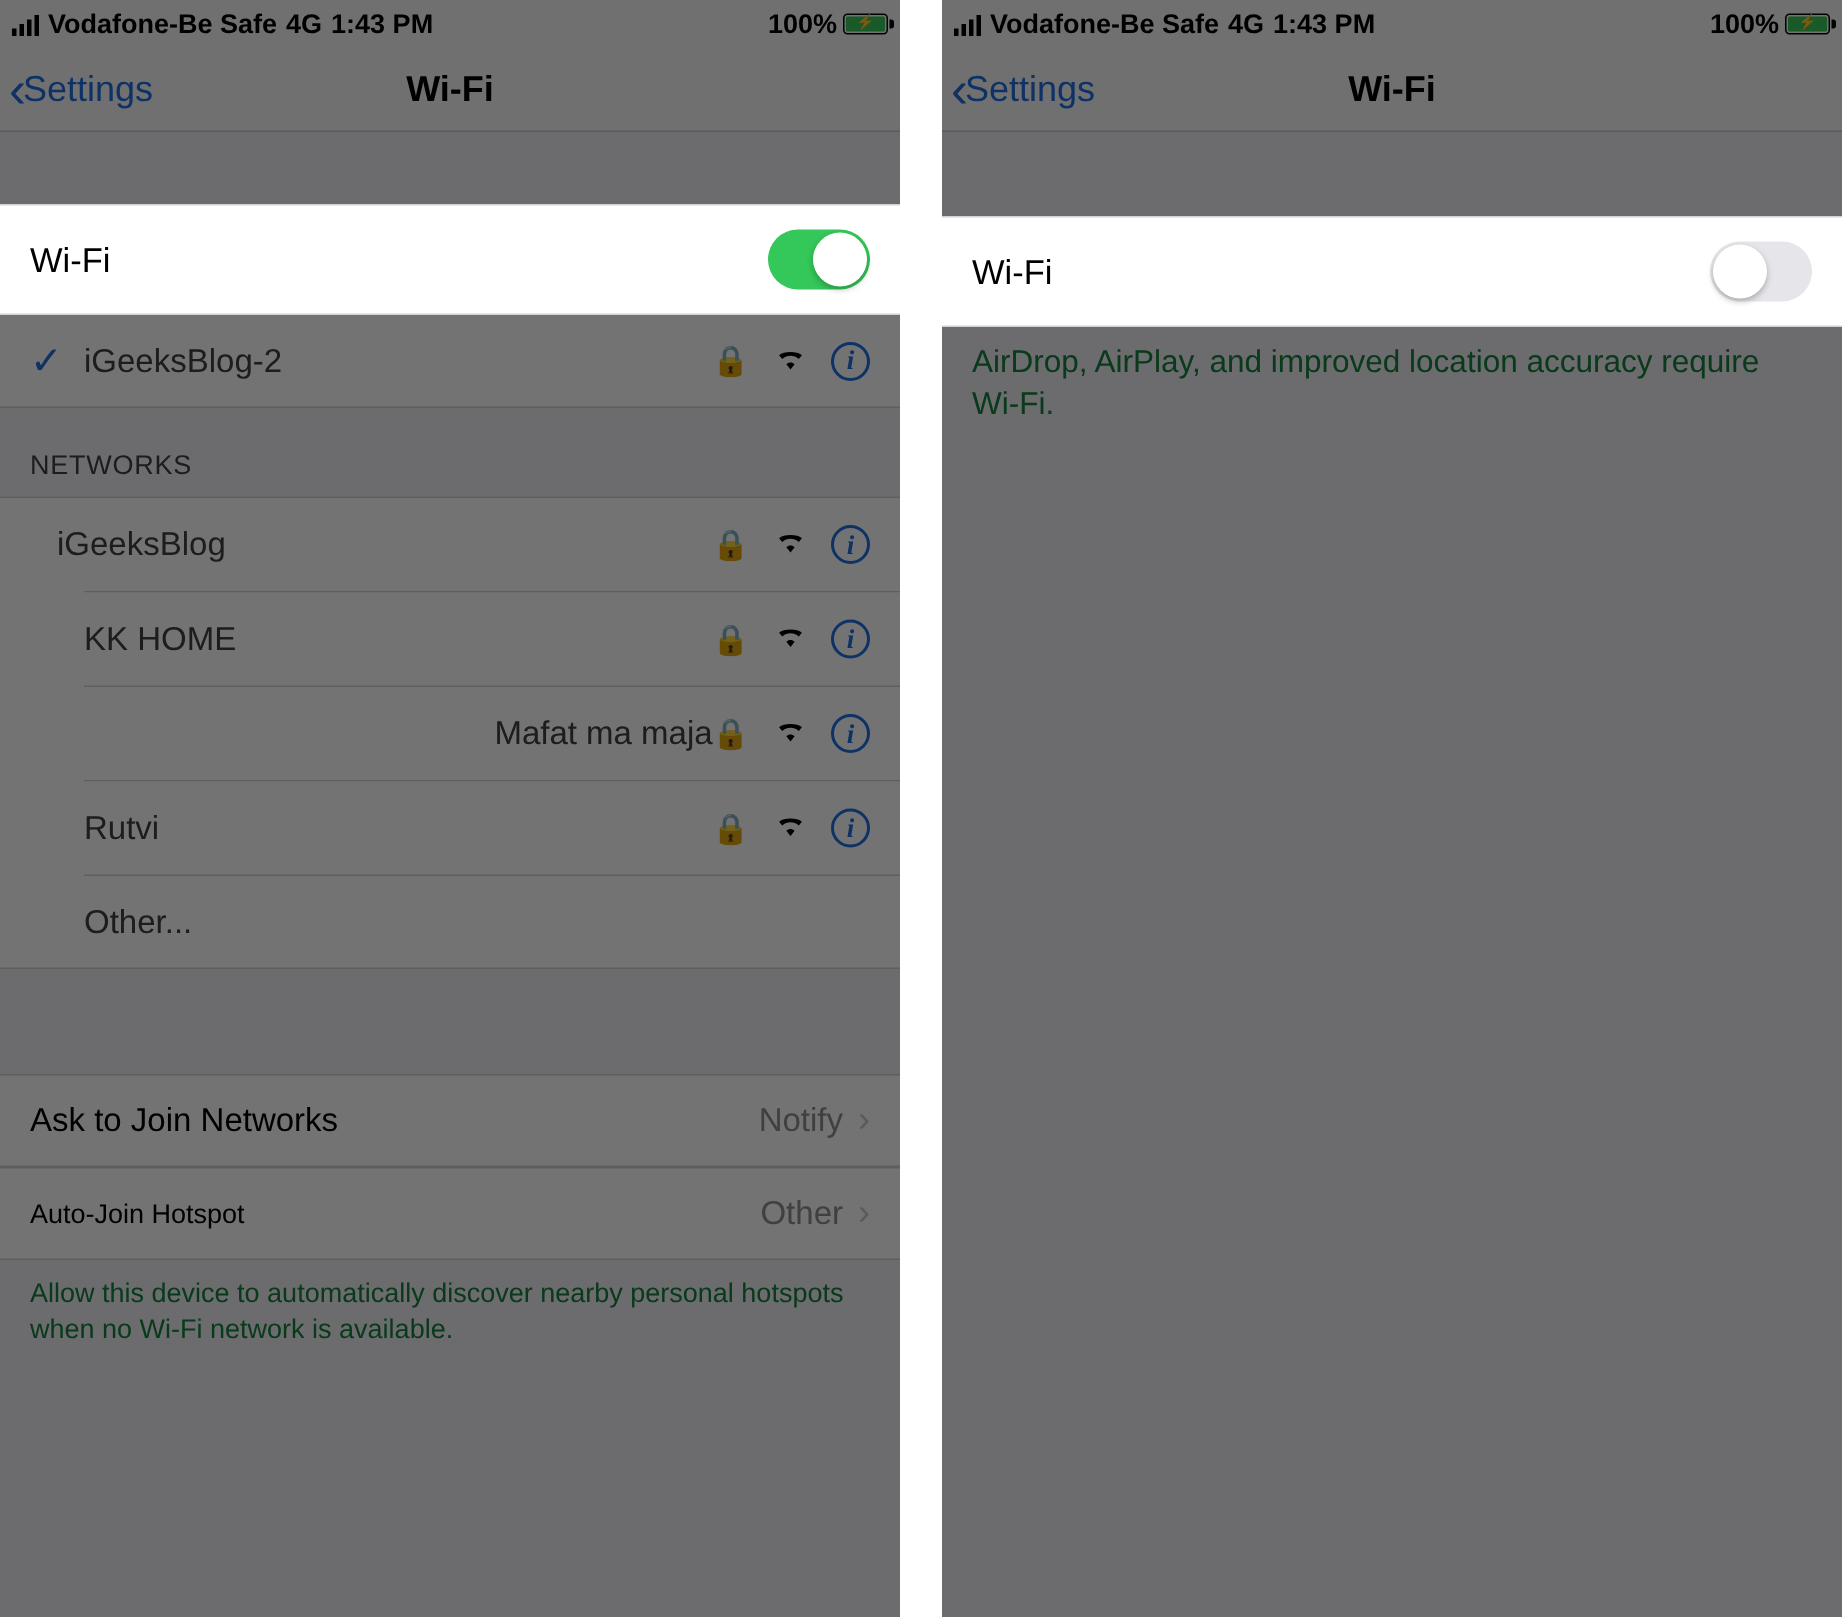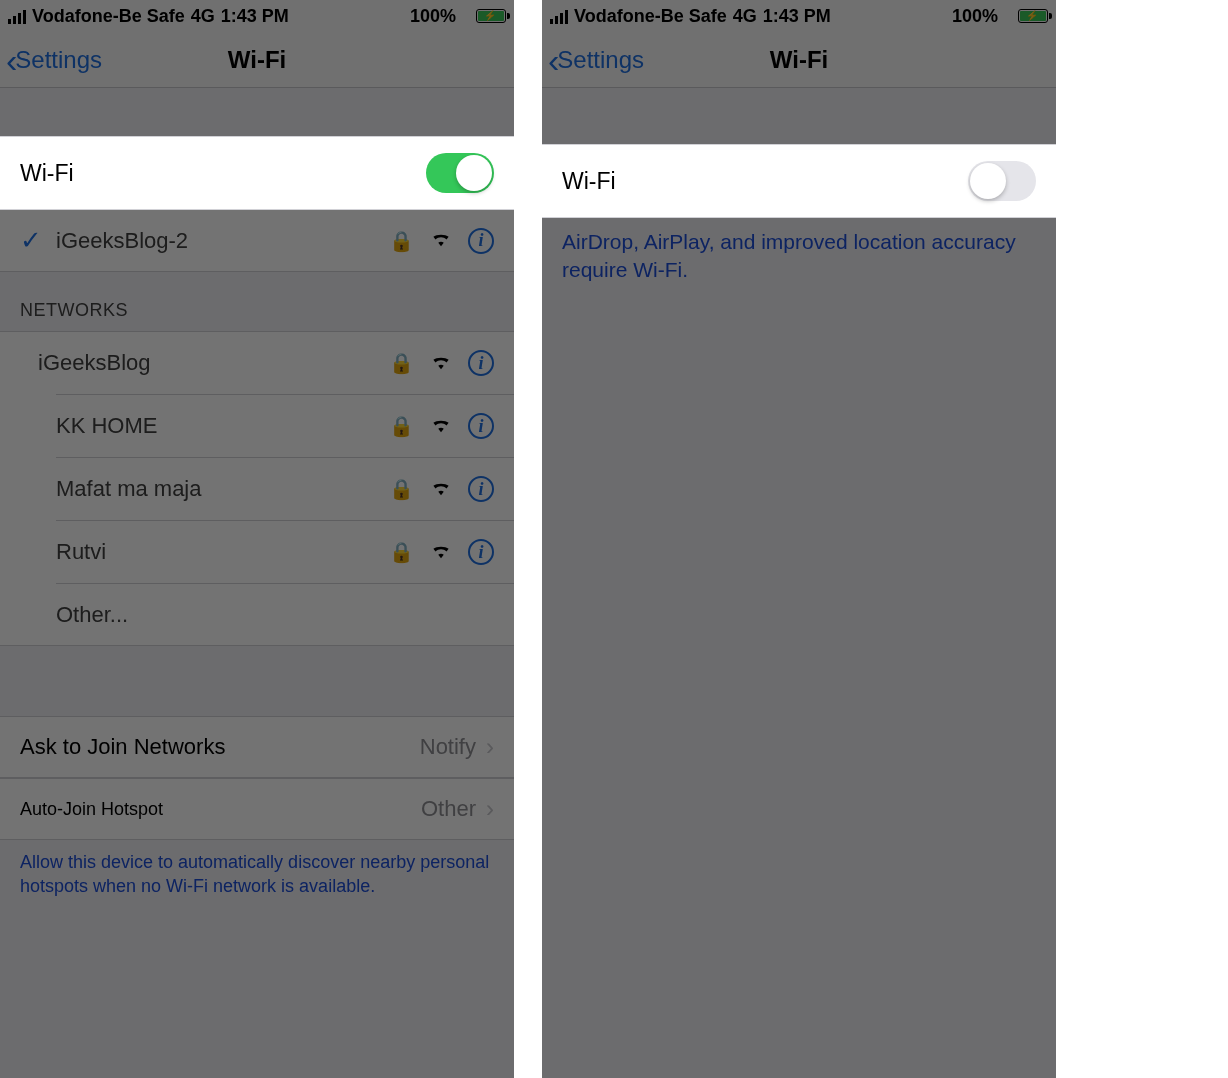--- a/index.html
+++ b/index.html
@@ -1,26 +1,26 @@
 <!DOCTYPE html>
 <html><head>
 <meta charset="utf-8">
 <style>
   * { box-sizing: border-box; margin: 0; padding: 0; }
   html, body { width: 1228px; height: 1078px; font-family: -apple-system, "Helvetica Neue", Arial, sans-serif; background: #fff; }
-  .container { display: flex; width: 1056px; height: 1078px; }
+  .container { display: flex; width: 1228px; height: 1078px; }
   .phone { position: relative; width: 50%; height: 100%; background: #efeff4; overflow: hidden; }
   .phone-left { border-right: 14px solid #fff; }
   .phone-right { border-left: 14px solid #fff; }
   .dim-overlay { position: absolute; inset: 0; background: rgba(0,0,0,0.55); pointer-events: none; z-index: 50; }
 
   
   .statusbar { height: 32px; display: flex; align-items: center; justify-content: space-between; padding: 0 8px; font-size: 18px; font-weight: 600; background: #f8f8f8; }
   .sb-left { display: flex; align-items: center; gap: 6px; }
-  .sb-right { display: flex; align-items: center; gap: 20px; }
+  .sb-right { display: flex; align-items: center; gap: 4px; }
   .signal-bars { display: flex; align-items: flex-end; gap: 2px; height: 16px; }
   .signal-bars span { width: 3px; background: #000; display: inline-block; }
   .signal-bars span:nth-child(1){height:5px;}
   .signal-bars span:nth-child(2){height:8px;}
   .signal-bars span:nth-child(3){height:11px;}
   .signal-bars span:nth-child(4){height:14px;}
   .battery { width: 30px; height: 14px; border: 1.5px solid #000; border-radius: 3px; position: relative; display:inline-block; }
   .battery::after { content:""; position:absolute; right:-5px; top:3px; width:3px; height:6px; background:#000; border-radius:0 2px 2px 0;}
   .battery-fill { position:absolute; left:1px; top:1px; bottom:1px; right:1px; background:#3ac759; border-radius:1px; display:flex; align-items:center; justify-content:center;}
   .bolt { font-size:10px; color:#000; line-height:1;}
@@ -32,21 +32,21 @@
   .nav-title { position:absolute; left:0; right:0; text-align:center; font-size:24px; font-weight:700; color:#000; pointer-events:none; }
 
   
   .spacer { height: 48px; }
   .row { background:#fff; display:flex; align-items:center; padding: 0 20px; border-bottom:1px solid #d1d1d6; min-height:62px; }
   .row.first { border-top:1px solid #d1d1d6; }
   .row.highlight-on, .row.highlight-off { position: relative; z-index: 100; min-height: 74px; }
   .row-label { font-size:23px; color:#000; flex:1; }
   .row-indent { padding-left: 56px; }
   .section-header { font-size:18px; color:#404040; padding: 28px 20px 10px; letter-spacing:0.5px; }
-  .footer-text { font-size:18px; color:#1d4ed8; padding: 10px 20px 16px; line-height:1.35; }
+  .footer-text { font-size:18px; color:#15803d; padding: 10px 20px 16px; line-height:1.35; }
 
   
   .toggle { width: 68px; height: 40px; border-radius: 40px; position: relative; }
   .toggle.on { background:#34c759; }
   .toggle.off { background:#e5e5ea; }
   .knob { position:absolute; top:2px; width:36px; height:36px; background:#fff; border-radius:50%; box-shadow:0 2px 4px rgba(0,0,0,0.25); }
   .toggle.on .knob { right:2px; }
   .toggle.off .knob { left:2px; }
 
   
@@ -139,21 +139,21 @@
         <span class="net-name">KK HOME</span>
         <span class="icons-right">
           <span class="lock-icon">🔒</span>
           <span class="wifi-icon"><svg width="22" height="18" viewBox="0 0 24 18">
                 <path d="M12 18l-3-3.8c1.7-1.6 4.3-1.6 6 0L12 18zm-6-7.5l-2.3-2.8C7 4.6 17 4.6 20.3 7.7L18 10.5c-3.3-3.1-8.7-3.1-12 0z" fill="#000"></path>
               </svg></span>
           <span class="info-icon">i</span>
         </span>
       </div>
       <div class="divider-inset"></div>
-      <div class="row row-indent" style="border-bottom:none;">
+      <div class="row row-indent" style="border-bottom:none;text-align:right;">
         <span class="net-name">Mafat ma maja</span>
         <span class="icons-right">
           <span class="lock-icon">🔒</span>
           <span class="wifi-icon"><svg width="22" height="18" viewBox="0 0 24 18">
                 <path d="M12 18l-3-3.8c1.7-1.6 4.3-1.6 6 0L12 18zm-6-7.5l-2.3-2.8C7 4.6 17 4.6 20.3 7.7L18 10.5c-3.3-3.1-8.7-3.1-12 0z" fill="#000"></path>
               </svg></span>
           <span class="info-icon">i</span>
         </span>
       </div>
       <div class="divider-inset"></div>

